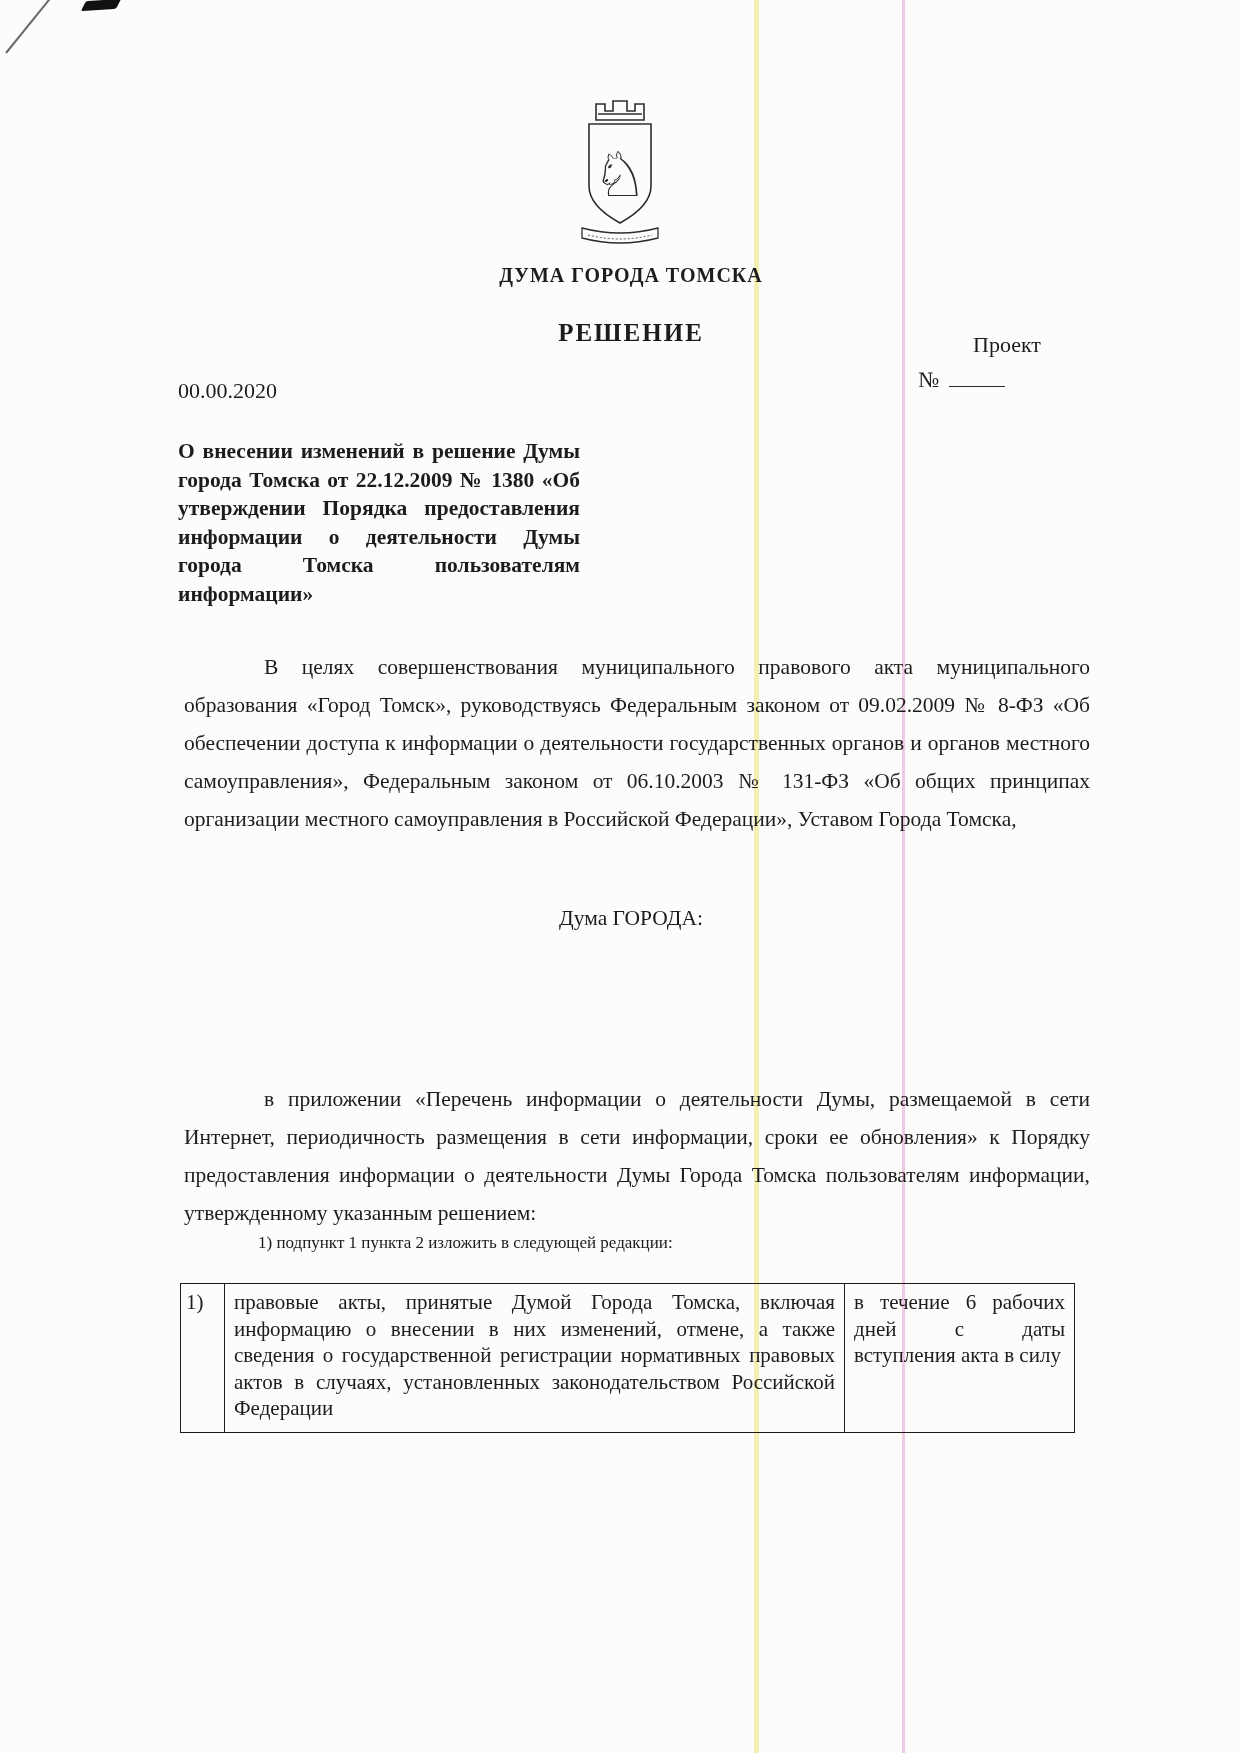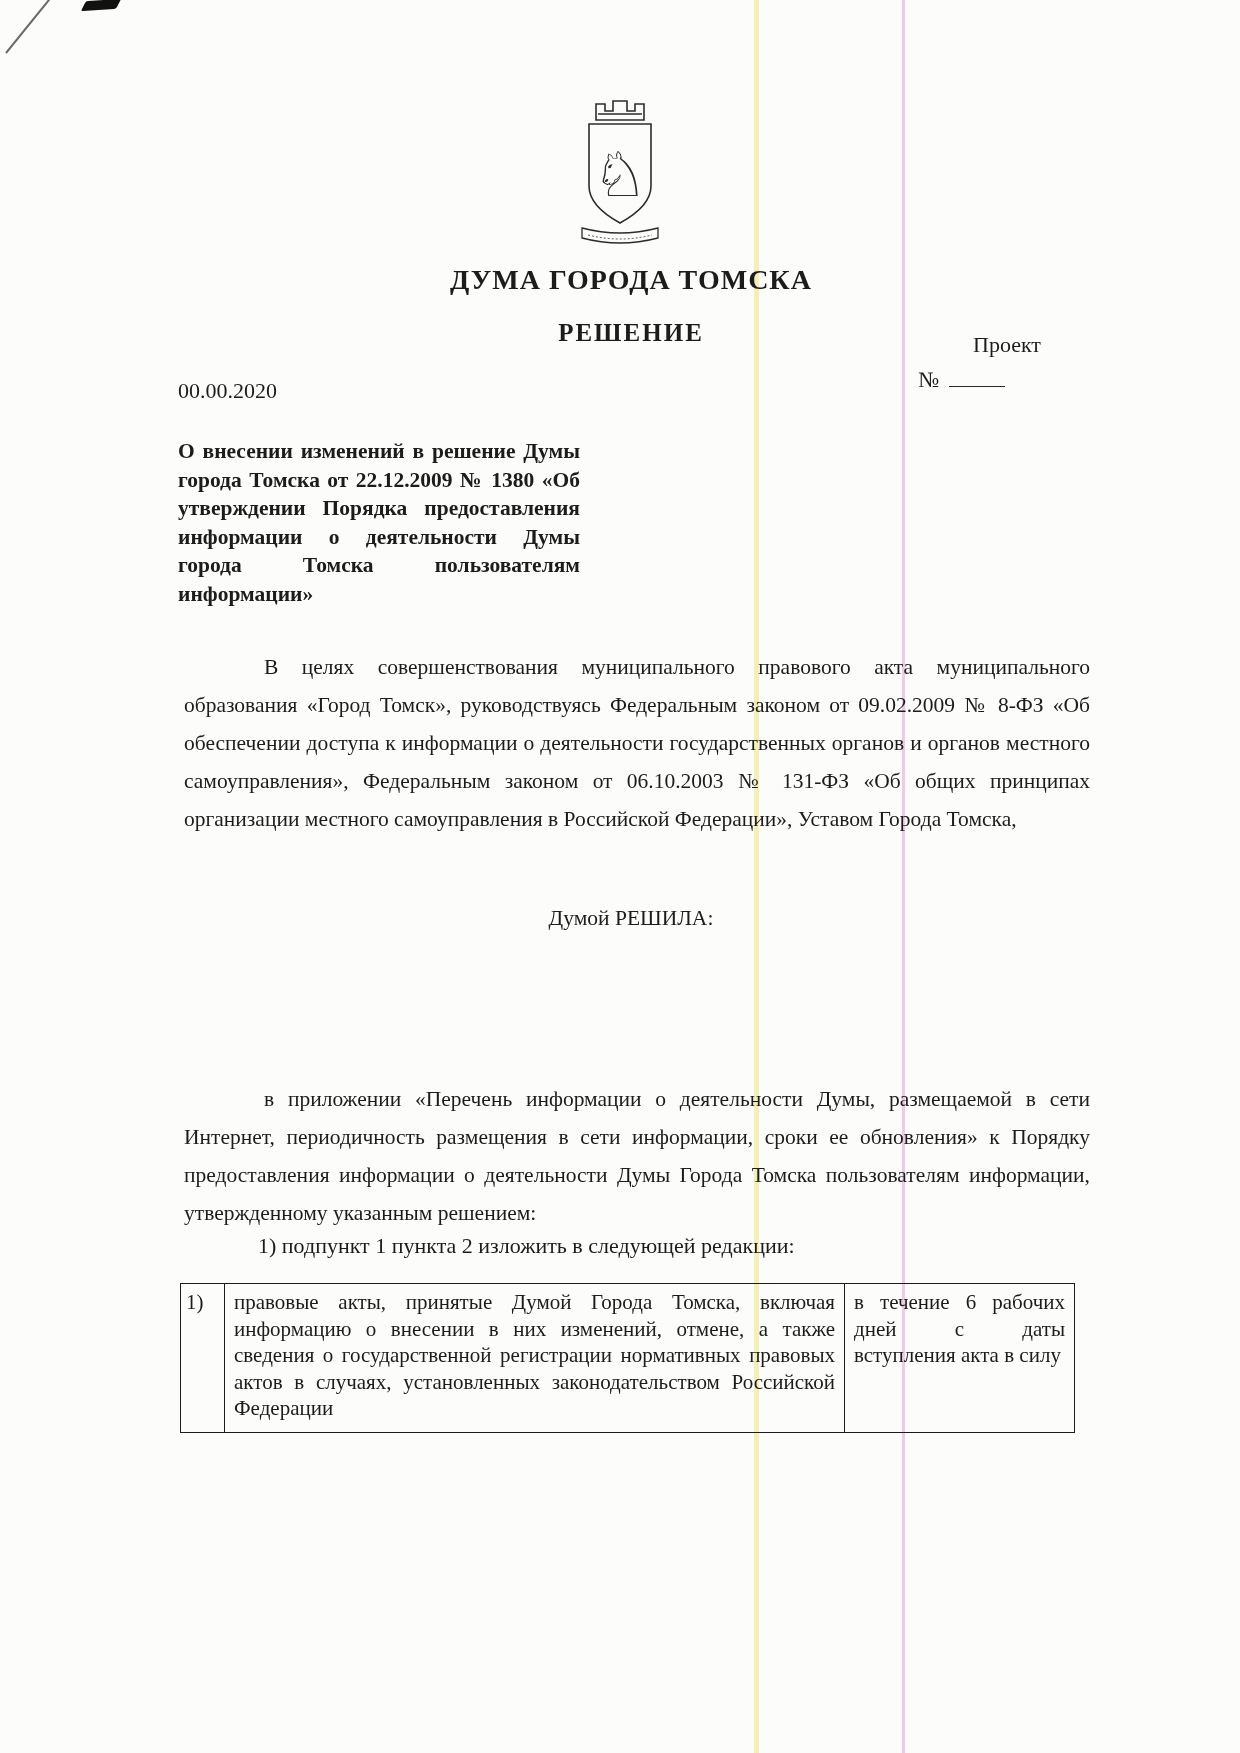--- a/index.html
+++ b/index.html
@@ -23,21 +23,21 @@
   }
   .artifact-corner{
     position:absolute;left:84px;top:0px;width:34px;height:10px;
     background:#111;transform:skewX(-30deg) rotate(-4deg);
     border-radius:2px;
   }
   
   .emblem{position:absolute;left:572px;top:96px;}
   .org-name{
     position:absolute;left:178px;top:264px;width:906px;
-    text-align:center;font-weight:bold;font-size:28px;letter-spacing:1px;
+    text-align:center;font-weight:bold;font-size:20px;letter-spacing:1px;
   }
   .doc-type{
     position:absolute;left:178px;top:306px;width:906px;
     text-align:center;font-weight:bold;font-size:25px;letter-spacing:2px;margin-top:13px;
   }
   .project-label{position:absolute;left:966px;top:332px;font-size:22px;margin-left:7px;}
   .number-line{position:absolute;left:918px;top:366px;font-size:22px;}
   .number-blank{
     display:inline-block;width:56px;border-bottom:1.6px solid #2a2a2a;
     margin-left:10px;vertical-align:baseline;height:20px;
@@ -57,21 +57,21 @@
   .indent{text-indent:80px;}
   .preamble{top:648px;}
   .resolved{
     position:absolute;left:178px;top:906px;width:906px;
     text-align:center;font-size:21.5px;
   }
   .para1{top:966px;}
   .para2{top:1080px;}
   .para3{
     position:absolute;left:178px;top:1233px;width:906px;
-    font-size:22px;text-indent:80px;
+    font-size:17px;text-indent:80px;
   }
   
   .doc-table{
     position:absolute;left:180px;top:1283px;width:848px;
     border-collapse:collapse;table-layout:fixed;
     font-size:21px;line-height:26.5px;
   }
   .doc-table td{
     border:1.8px solid #1c1c1c;
     vertical-align:top;
@@ -112,21 +112,21 @@
   <div class="doc-type">РЕШЕНИЕ</div>
   <div class="project-label">Проект</div>
   <div class="number-line">
     <span>№</span><span class="number-blank"></span>
   </div>
   <div class="doc-date">00.00.2020</div>
 
   <div class="subject">О внесении изменений в решение Думы города Томска от 22.12.2009 № 1380 «Об утверждении Порядка предоставления информации о деятельности Думы города Томска пользователям информации»</div>
 
   <div class="bodytext preamble indent">В целях совершенствования муниципального правового акта муниципального образования «Город Томск», руководствуясь Федеральным законом от 09.02.2009 № 8-ФЗ «Об обеспечении доступа к информации о деятельности государственных органов и органов местного самоуправления», Федеральным законом от 06.10.2003 № 131-ФЗ «Об общих принципах организации местного самоуправления в Российской Федерации», Уставом Города Томска,</div>
-  <div class="resolved">Думой РЕШИЛА:</div>
+  <div class="resolved">Дума ГОРОДА:</div>
   <div class="bodytext para2 indent">в приложении «Перечень информации о деятельности Думы, размещаемой в сети Интернет, периодичность размещения в сети информации, сроки ее обновления» к Порядку предоставления информации о деятельности Думы Города Томска пользователям информации, утвержденному указанным решением:</div>
   <div class="para3">1) подпункт 1 пункта 2 изложить в следующей редакции:</div>
 
   <table class="doc-table">
     <tbody>
       <tr>
         <td class="col-num">1)</td>
         <td class="col-content">правовые акты, принятые Думой Города Томска, включая информацию о внесении в них изменений, отмене, а также сведения о государственной регистрации нормативных правовых актов в случаях, установленных законодательством Российской Федерации</td>
         <td class="col-deadline">в течение 6 рабочих дней с даты вступления акта в силу</td>
       </tr>

